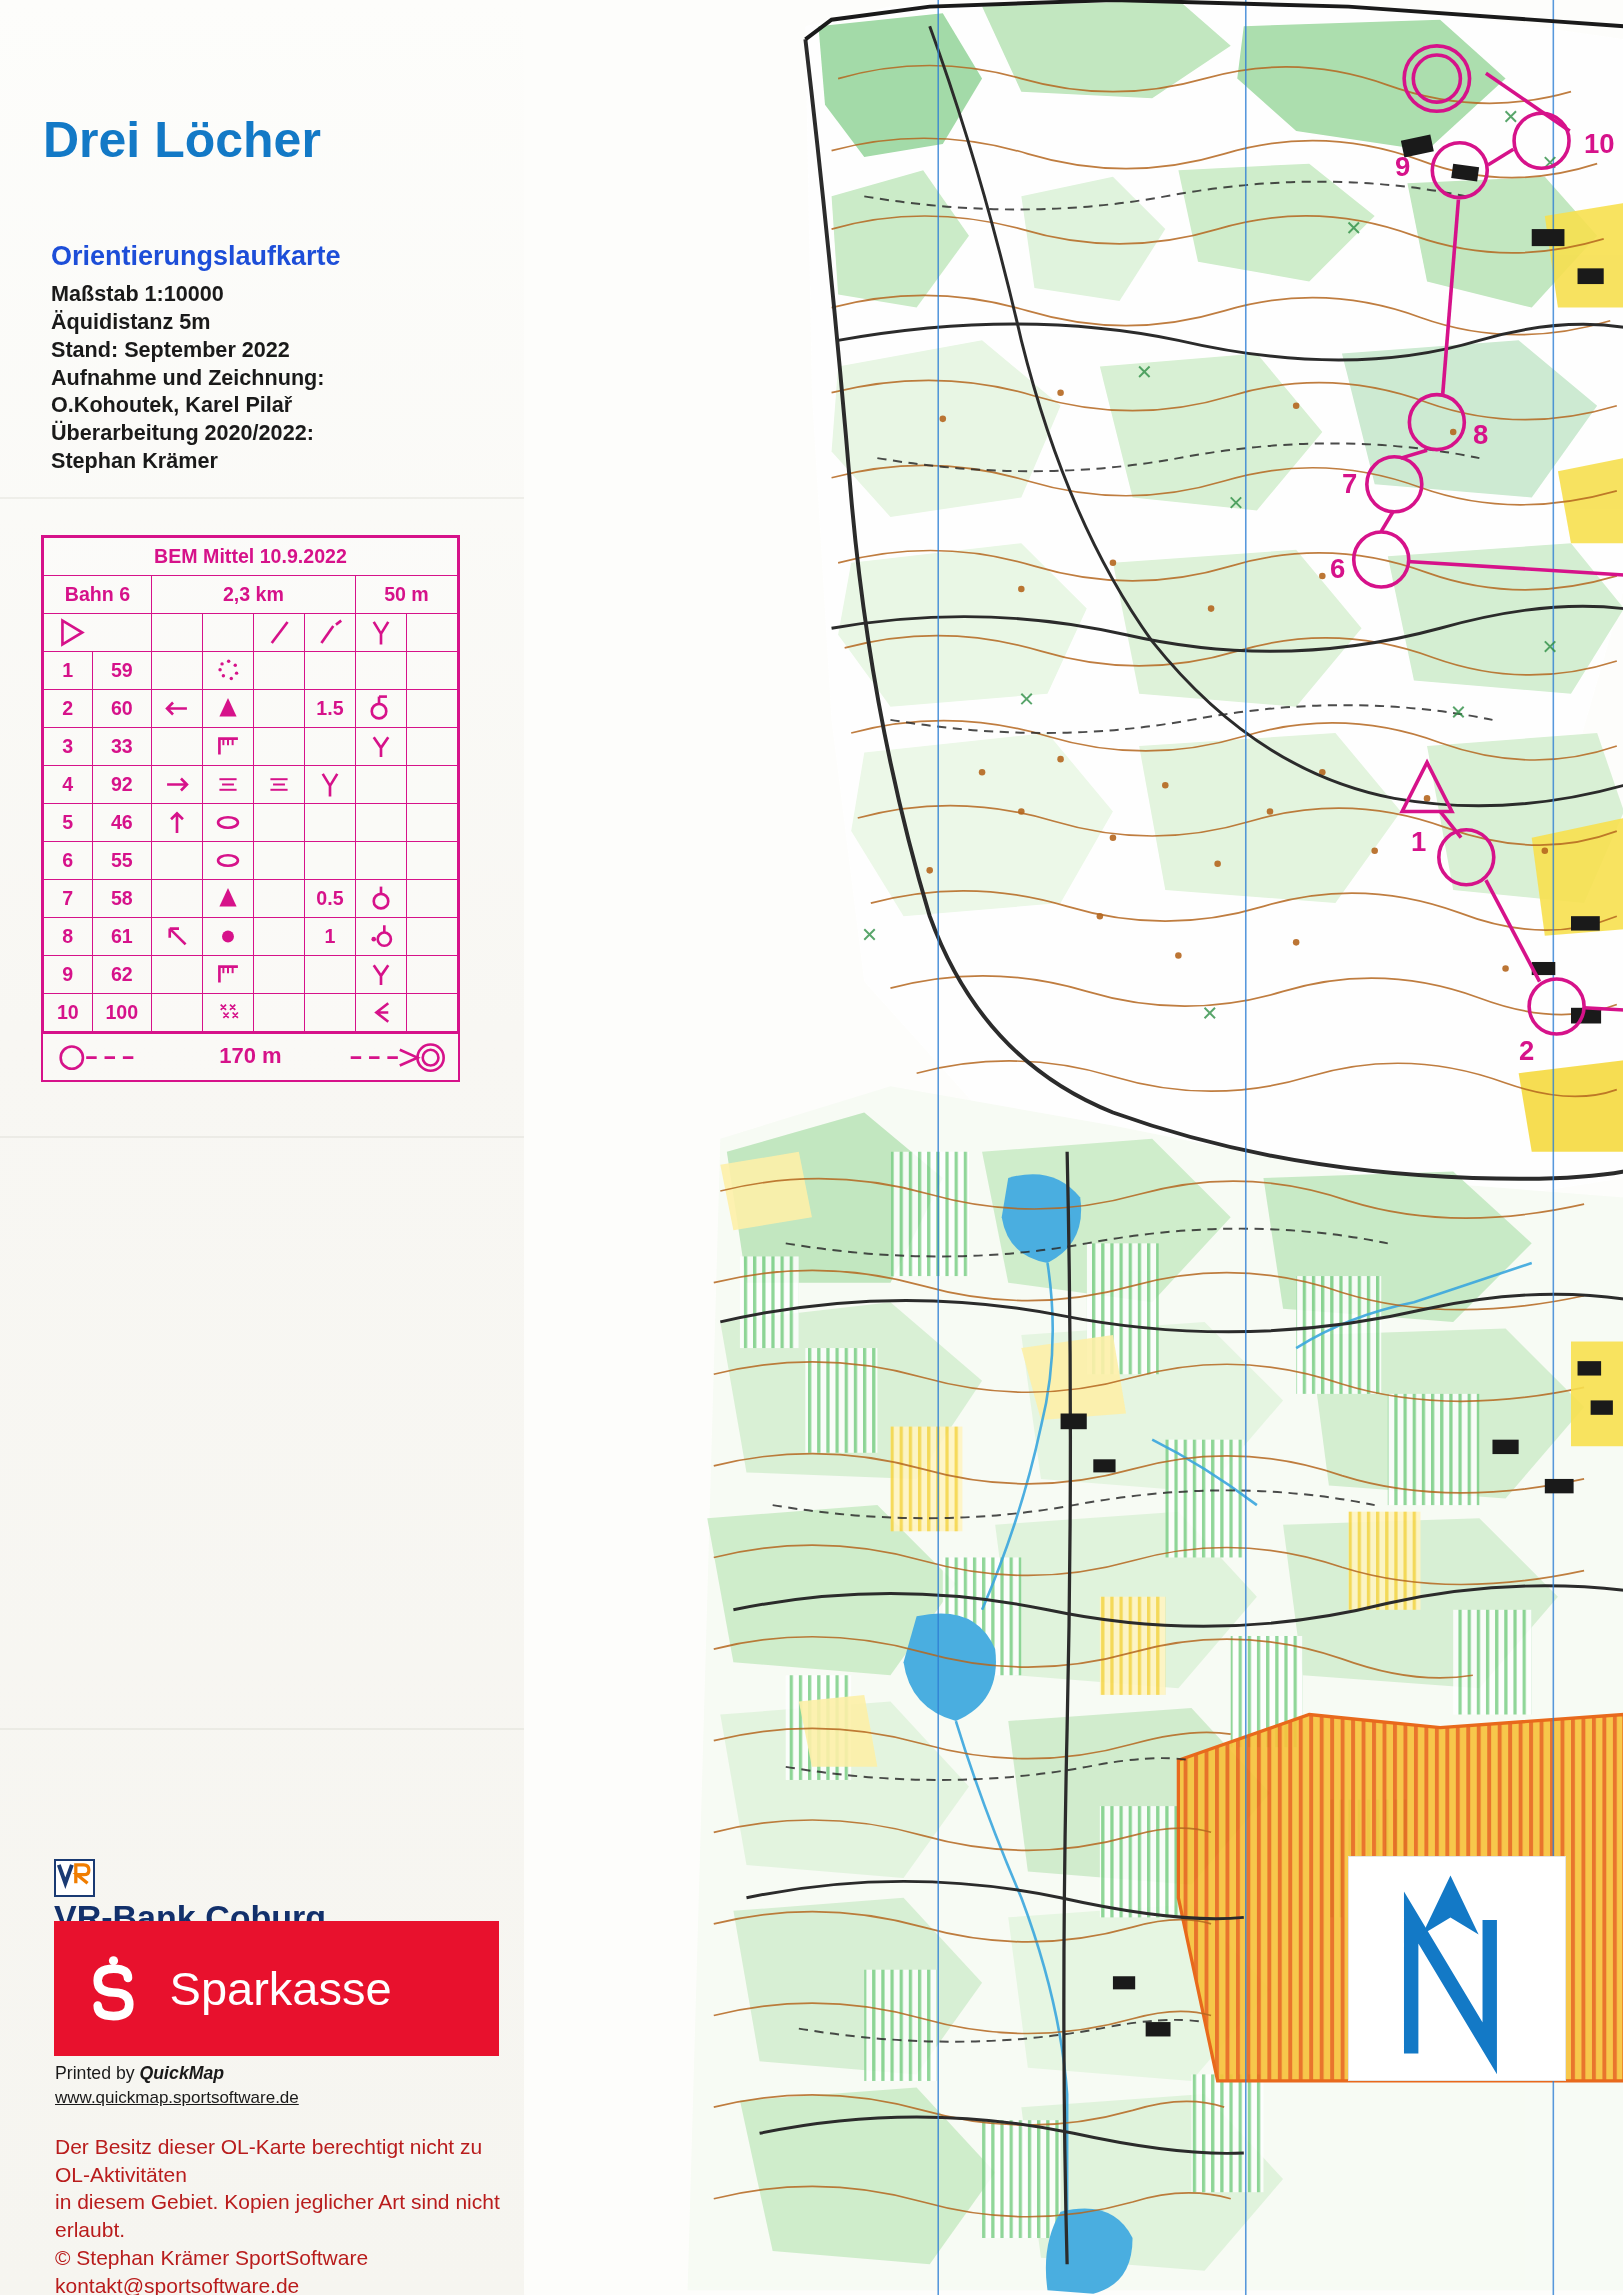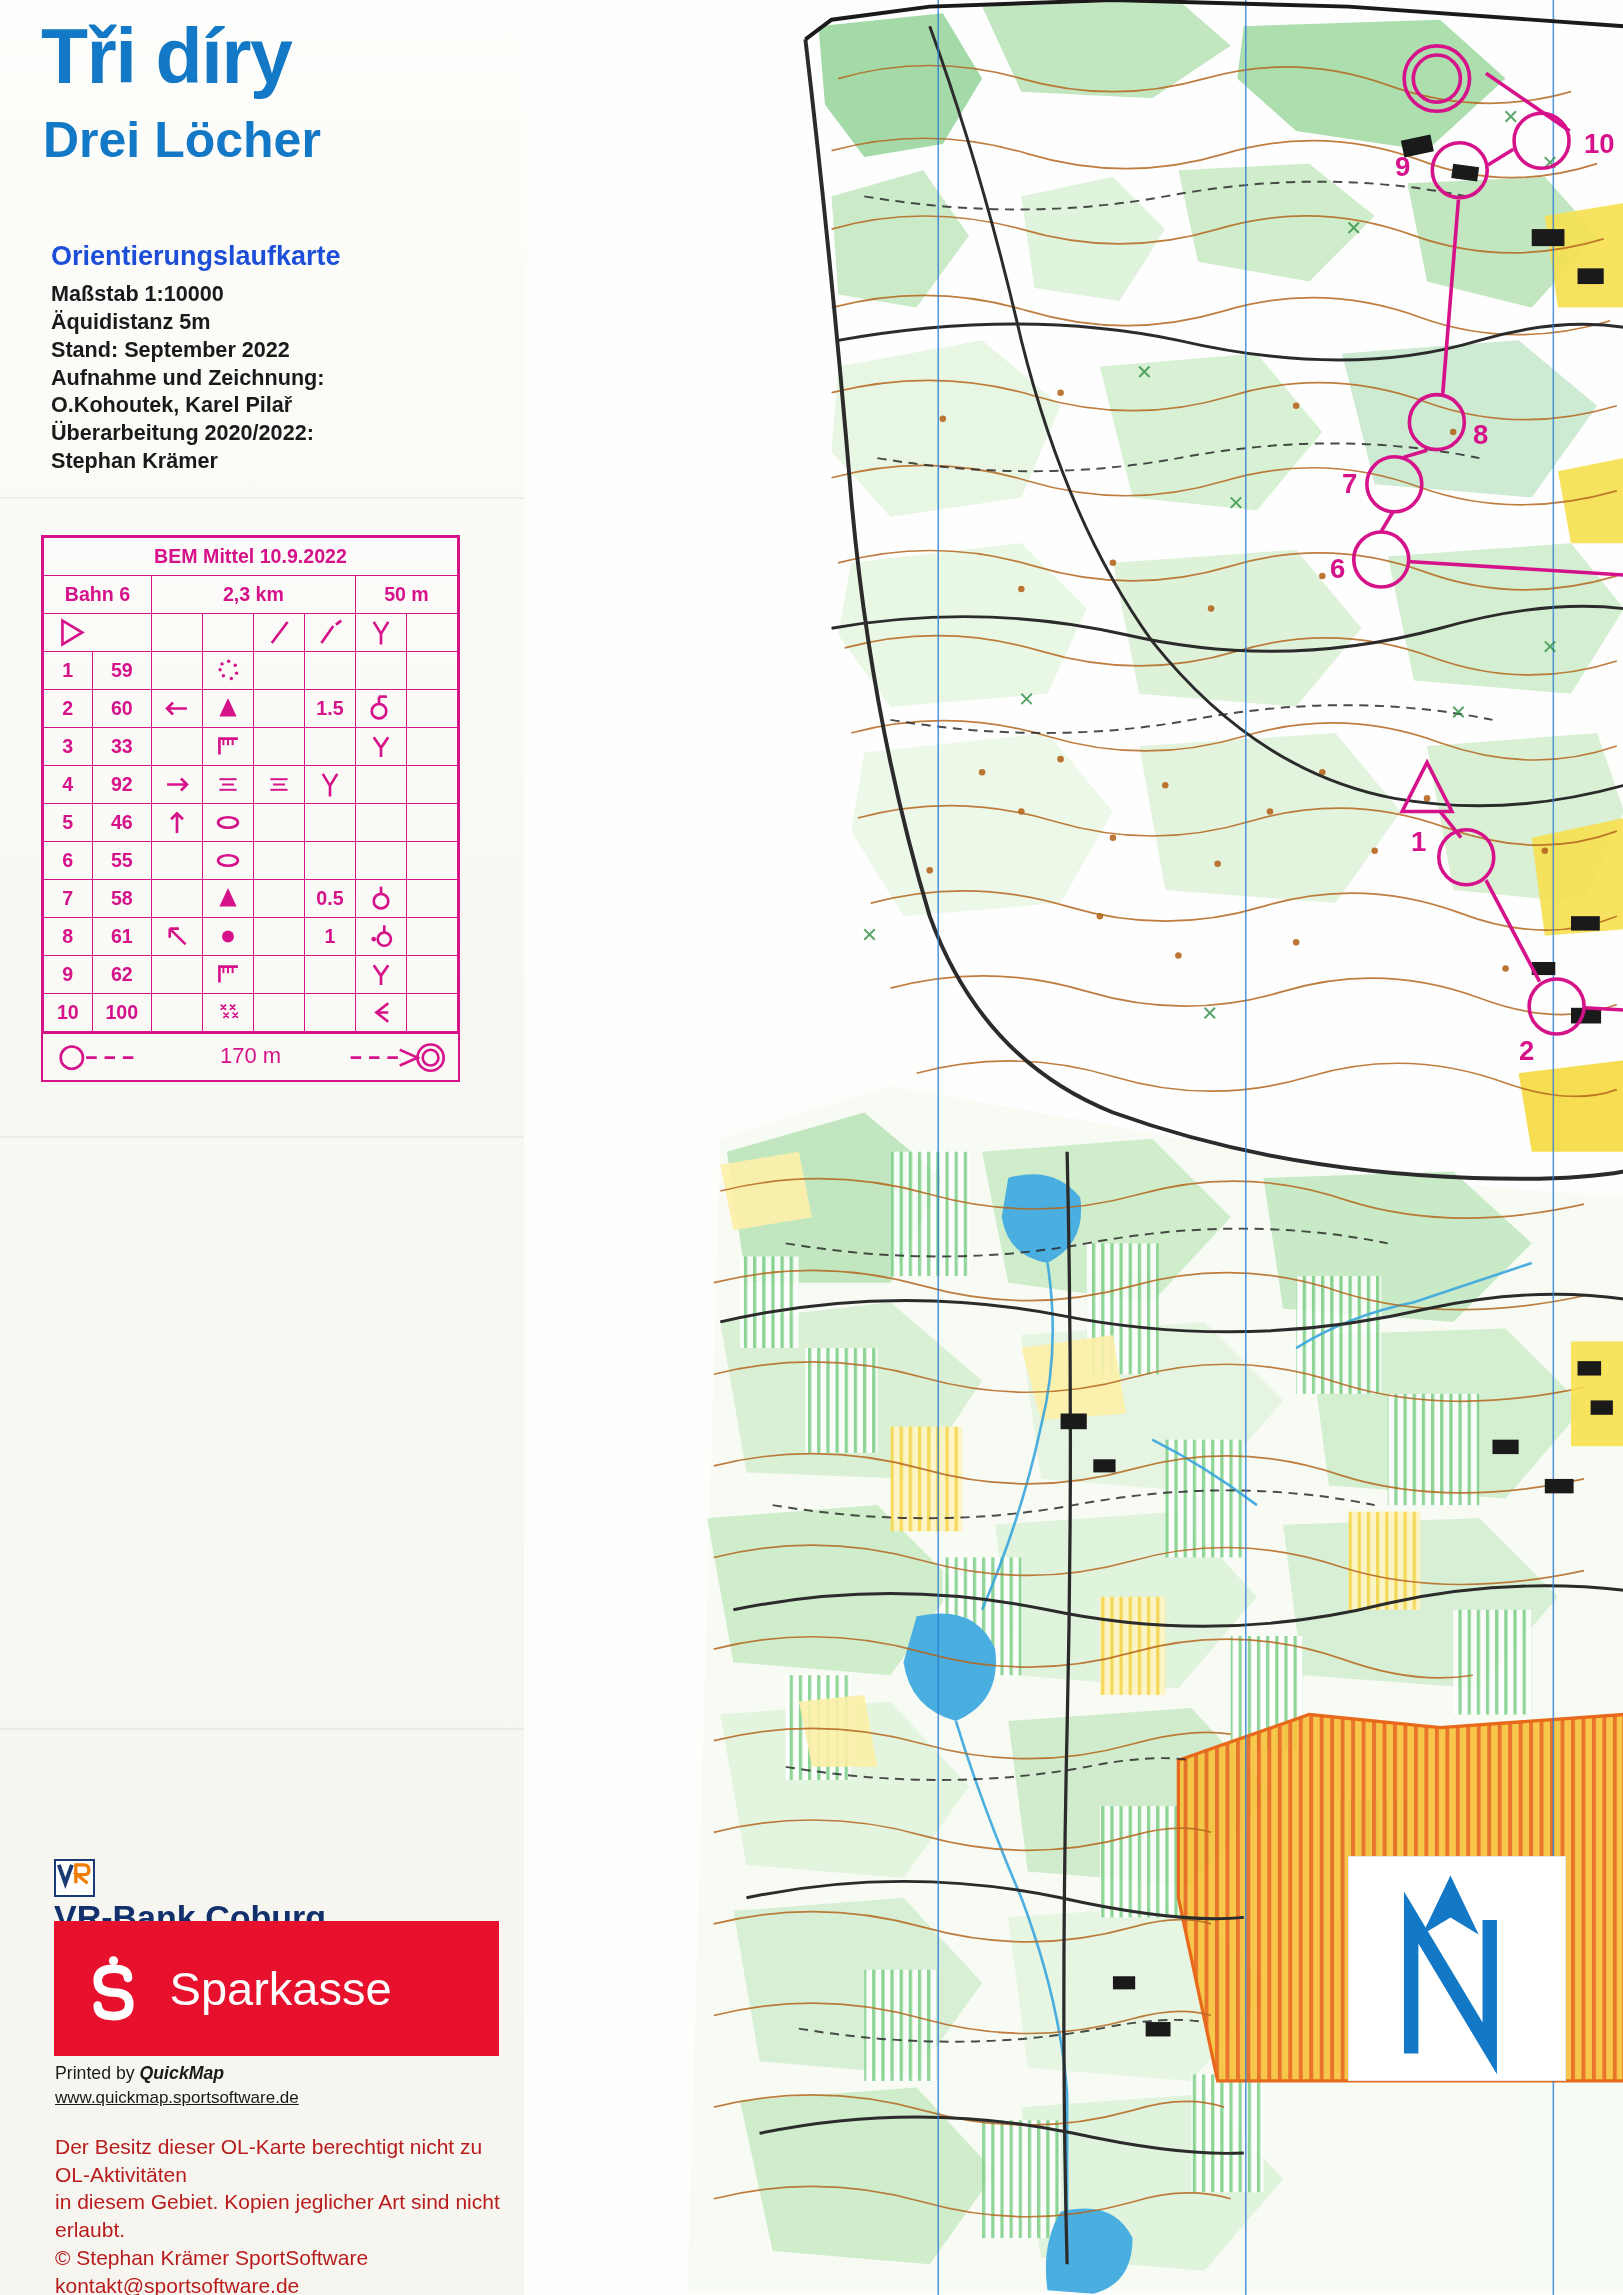--- a/index.html
+++ b/index.html
@@ -119,21 +119,21 @@
   .cd-footer {
     border-top: 2px solid #d6128a;
     height: 46px;
     position: relative;
   }
   .cd-footer .len {
     position: absolute;
     left: 0; right: 0; top: 9.2px;
     text-align: center;
     font-size: 22px;
-    font-weight: normal;
+    font-weight: bold;
     color: #d6128a;
   }
 
   
   #vr-bank {
     position: absolute;
     left: 54px; top: 1859px;
     display: flex;
     align-items: flex-start;
     gap: 1px;
@@ -226,21 +226,20 @@
 <div id="paper"></div>
 
 <div class="fold h" style="top:497px"></div>
 <div class="fold h" style="top:1136px"></div>
 <div class="fold h" style="top:1728px"></div>
 <div class="fold v" style="left:524px"></div>
 <div class="fold v" style="left:916px"></div>
 
 <div id="left-col">
 
-  <div id="title-main">Tři díry</div>
   <div id="title-sub">Drei Löcher</div>
   <div id="subtitle-type">Orientierungslaufkarte</div>
 
   <div id="meta-block">
     <div>Maßstab 1:10000</div>
     <div>Äquidistanz 5m</div>
     <div>Stand: September 2022</div>
     <div>Aufnahme und Zeichnung:</div>
     <div>O.Kohoutek, Karel Pilař</div>
     <div>Überarbeitung 2020/2022:</div>

